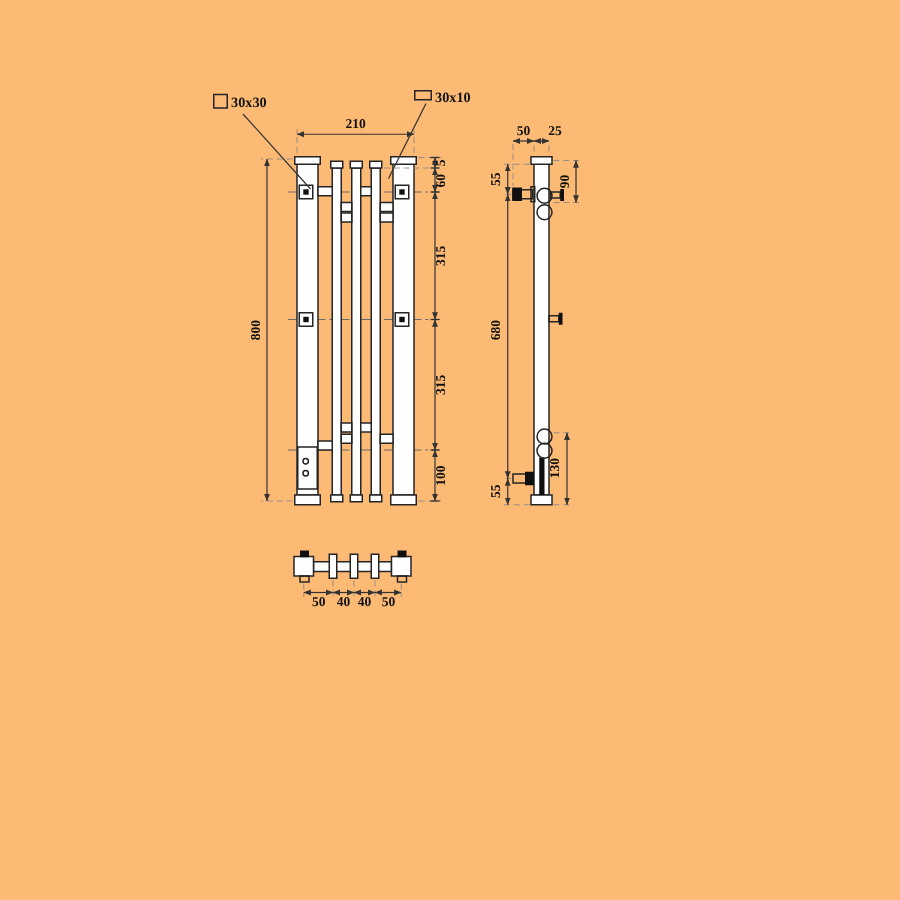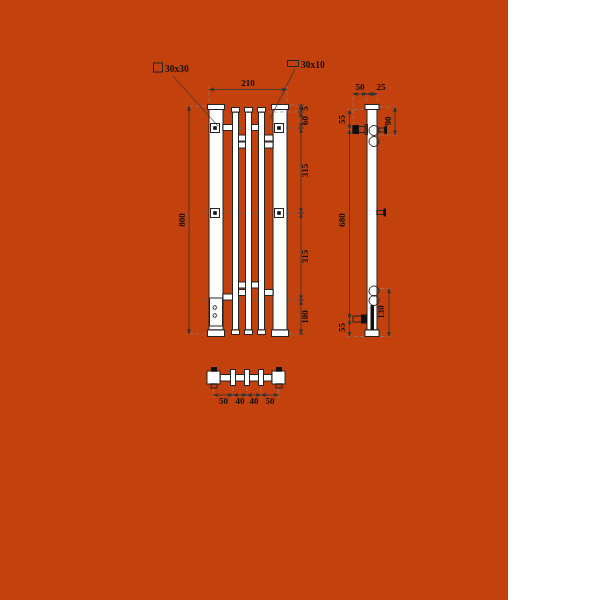--- a/index.html
+++ b/index.html
@@ -1,16 +1,16 @@
 <!DOCTYPE html>
 <html><head>
 <meta charset="utf-8">
 <style>
   html,body{margin:0;padding:0;background:#ffffff;}
-  .stage{width:497px;height:600px;position:relative;background:#c2410c;font-family:"Liberation Serif",serif;padding-left:11px;}
+  .stage{width:600px;height:600px;position:relative;background:#fdba74;font-family:"Liberation Serif",serif;}
   svg{display:block;}
   .obj{stroke:#242424;fill:#ffffff;stroke-width:1;}
   .objline{stroke:#242424;fill:none;stroke-width:1;}
   .blk{fill:#101010;stroke:none;}
   .ext{stroke:#8a8a8a;stroke-width:0.6;stroke-dasharray:4 2.5;fill:none;}
   .cl{stroke:#6a6a6a;stroke-width:0.7;stroke-dasharray:9 2.5 2 2.5;fill:none;}
   .dim{stroke:#333;stroke-width:0.8;fill:none;}
   .tick{stroke:#333;stroke-width:0.9;}
   .dimtxt{font-family:"Liberation Serif",serif;font-weight:bold;font-size:9px;fill:#111;}
   .callout{font-family:"Liberation Serif",serif;font-weight:bold;font-size:9.5px;fill:#111;}

